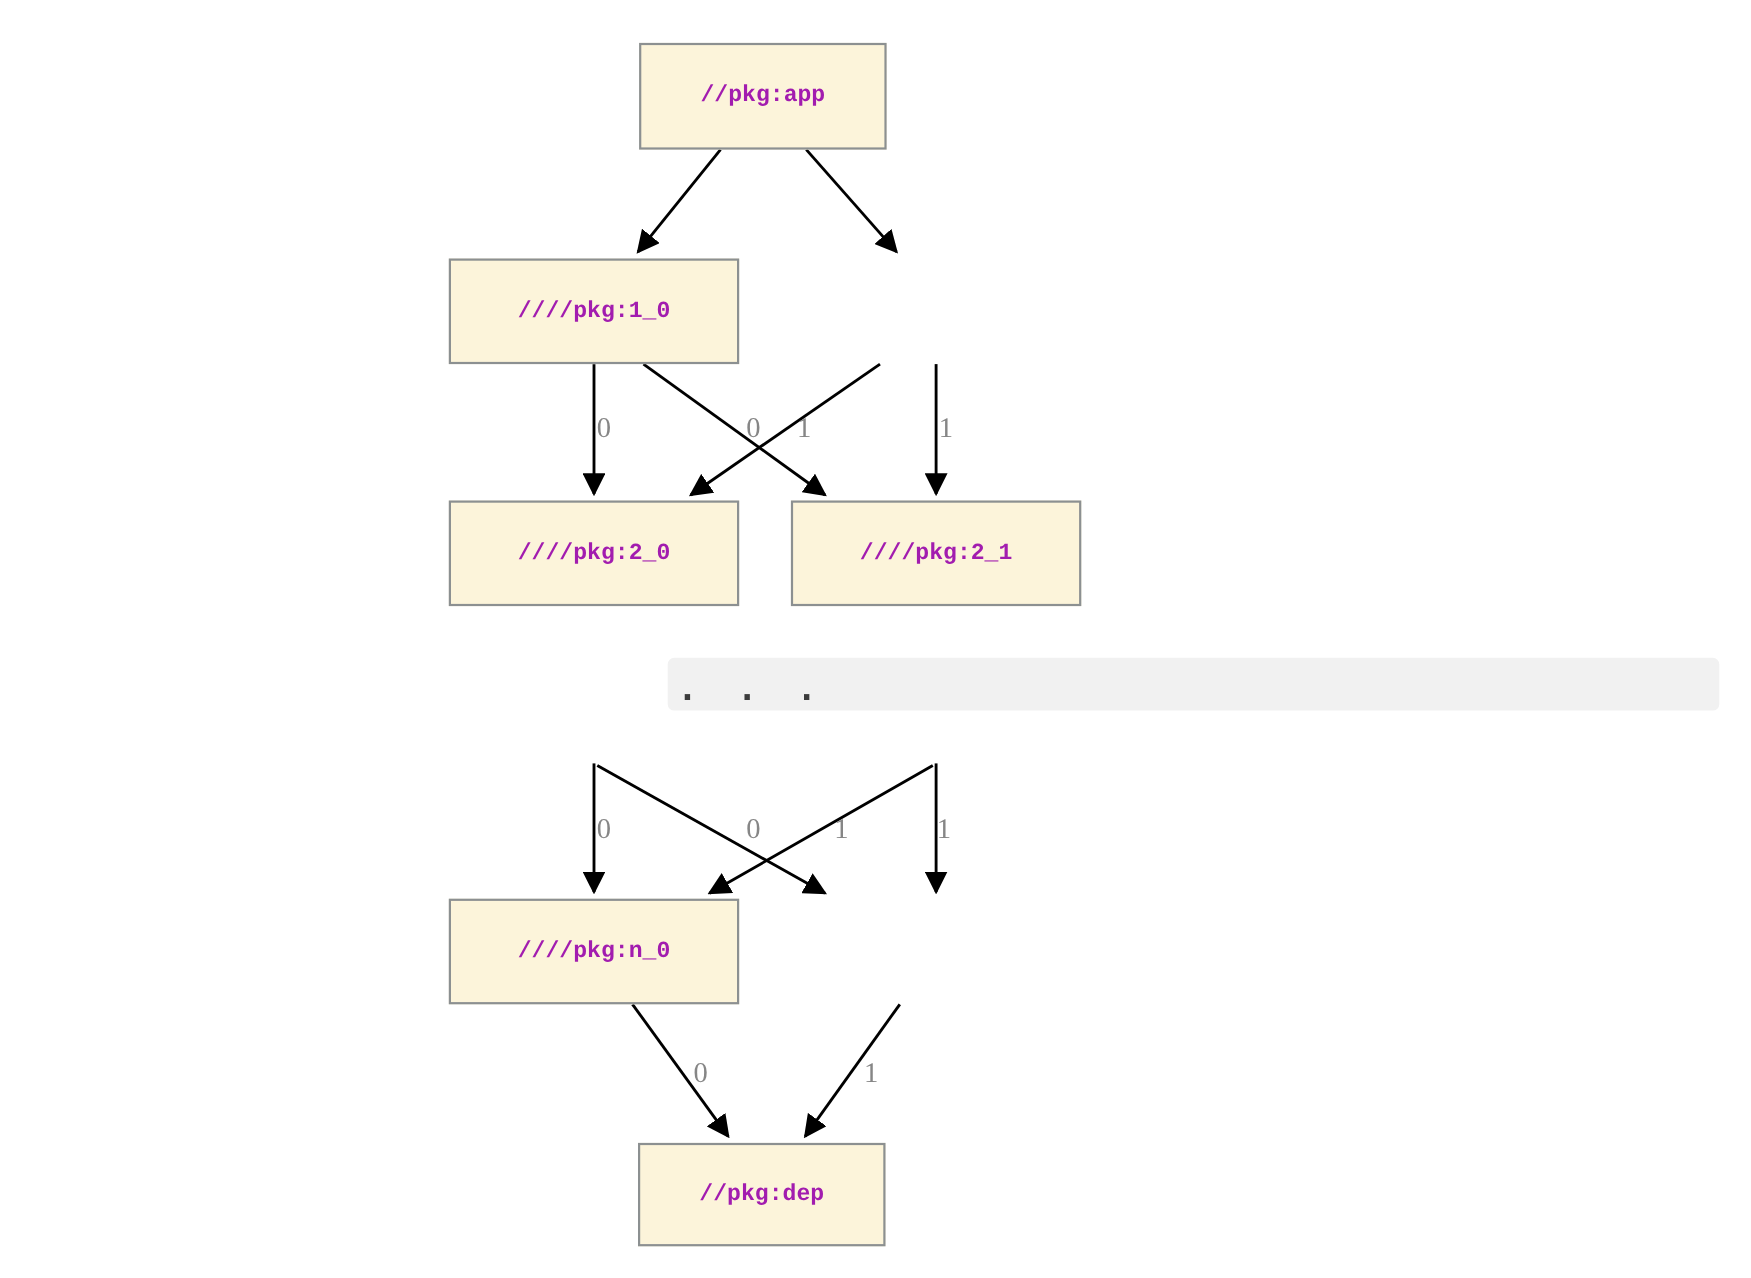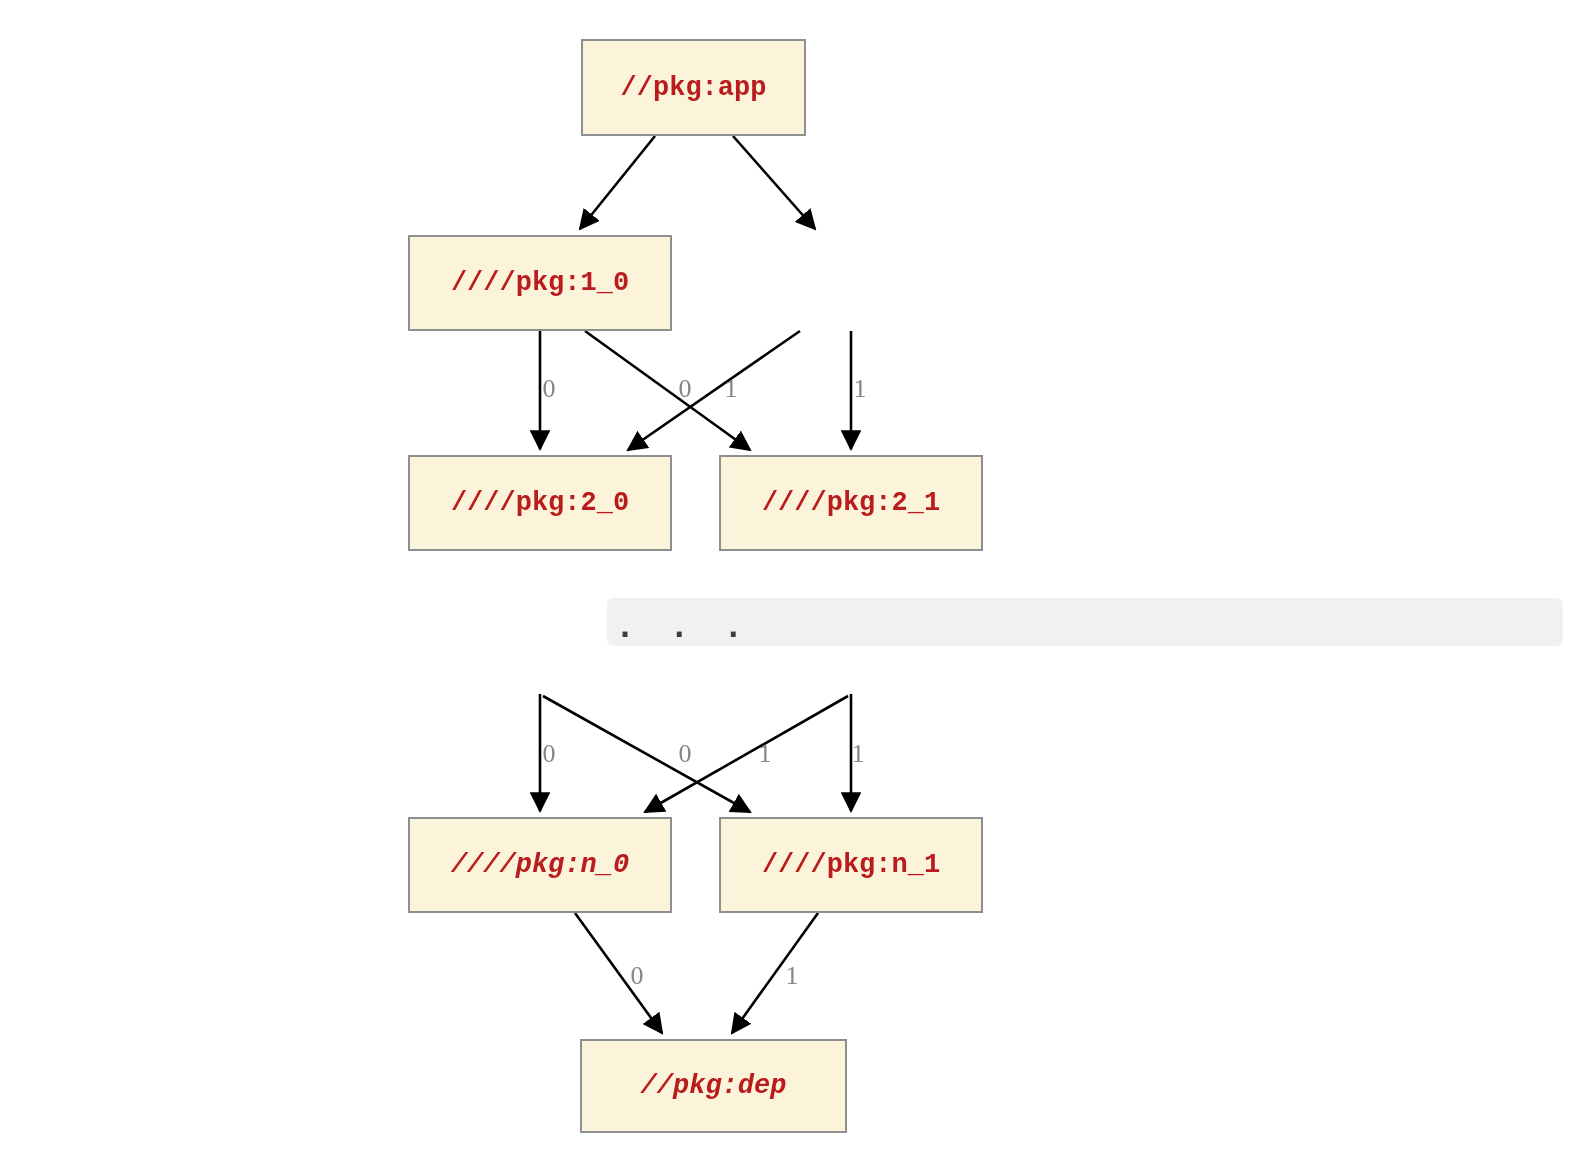--- a/index.html
+++ b/index.html
@@ -36,22 +36,22 @@
     box-sizing: border-box;
     background: var(--node-fill, #fcf4da);
     border: 2.5px solid var(--node-border, #8c9091);
     display: flex;
     align-items: center;
     justify-content: center;
   }
   .node-label {
     font-family: "Liberation Mono", "DejaVu Sans Mono", monospace;
     font-weight: 700;
-    font-size: 27px;
-    color: #b91c1c;
+    font-size: 21px;
+    color: #a21caf;
     white-space: pre;
   }
   .ellipsis-band {
     position: absolute;
     left: 607px;
     top: 598px;
     width: 956px;
     height: 48px;
     background: var(--band-fill, #f1f1f1);
     border-radius: 6px;
@@ -115,29 +115,26 @@
   </div>
 
   <div class="node" style="left:719px; top:455px; width:264px; height:96px;text-align:center;">
     <span class="node-label">////pkg:2_1</span>
   </div>
 
   <div class="ellipsis-band">
     <span class="ellipsis-dots">.  .  .</span>
   </div>
 
-  <div class="node" style="left:408px; top:817px; width:264px; height:96px;font-style:italic;">
+  <div class="node" style="left:408px; top:817px; width:264px; height:96px;">
     <span class="node-label">////pkg:n_0</span>
   </div>
 
-  <div class="node" style="left:719px; top:817px; width:264px; height:96px;">
-    <span class="node-label">////pkg:n_1</span>
-  </div>
 
-  <div class="node" style="left:580px; top:1039px; width:267px; height:94px;font-style:italic;">
+  <div class="node" style="left:580px; top:1039px; width:225px; height:94px;">
     <span class="node-label">//pkg:dep</span>
   </div>
 
   <span class="edge-label" style="left:549px; top:389px;">0</span>
   <span class="edge-label" style="left:685px; top:389px;">0</span>
   <span class="edge-label" style="left:731px; top:389px;">1</span>
   <span class="edge-label" style="left:860px; top:389px;">1</span>
 
   <span class="edge-label" style="left:549px; top:754px;">0</span>
   <span class="edge-label" style="left:685px; top:754px;">0</span>

